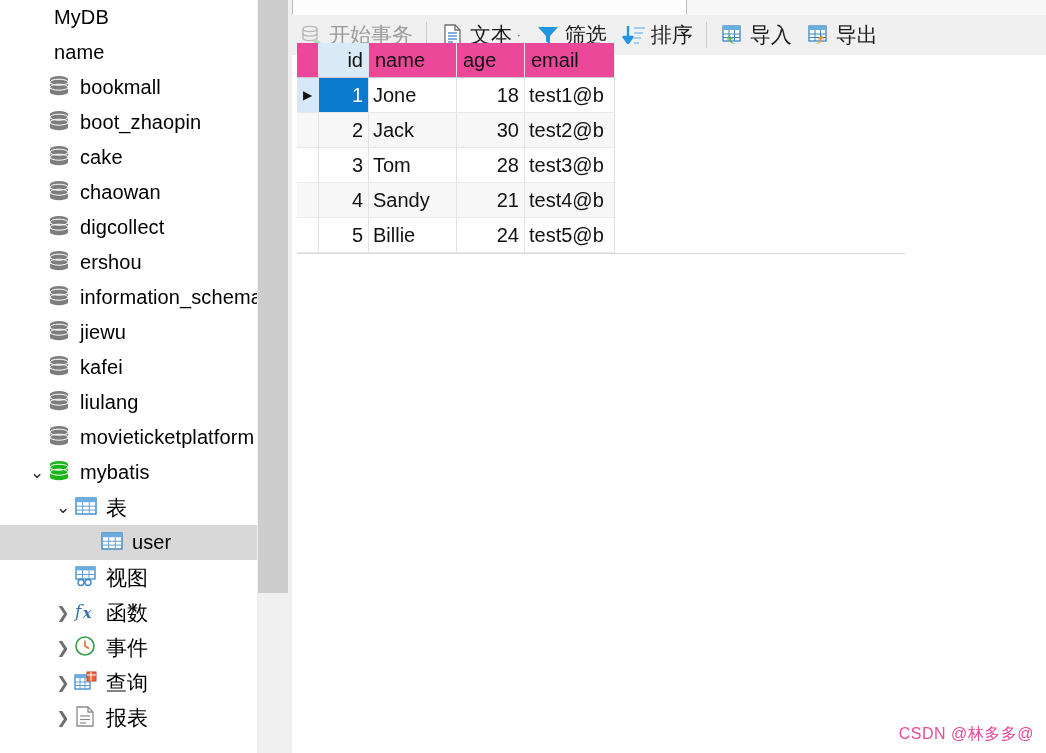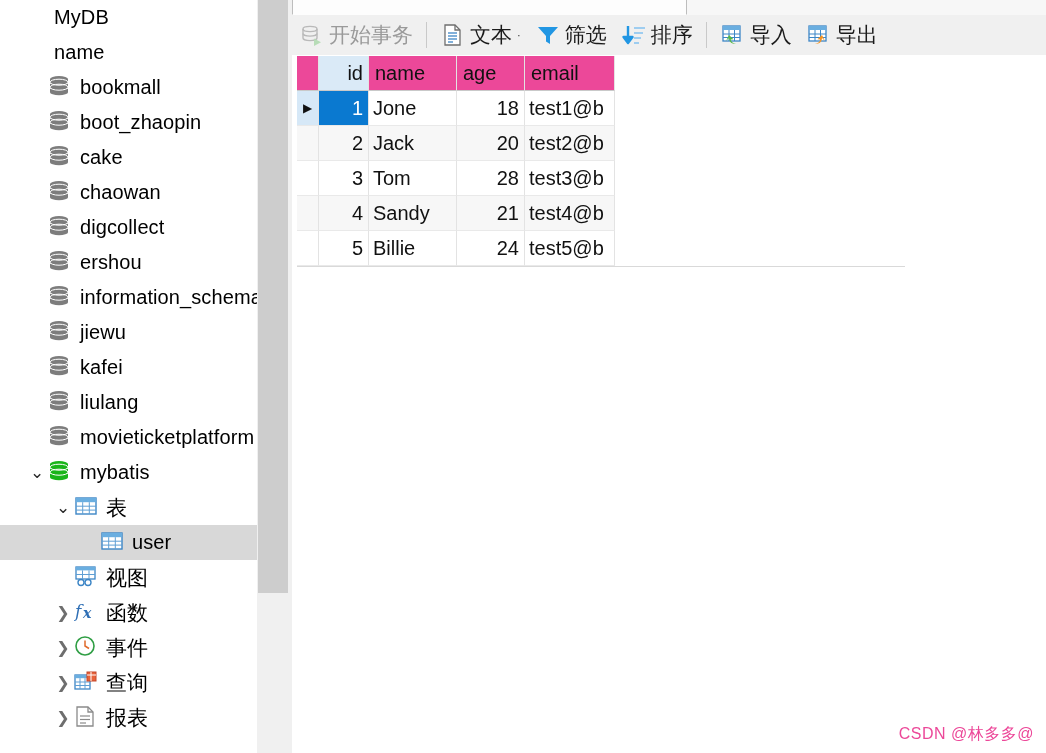--- a/index.html
+++ b/index.html
@@ -81,21 +81,21 @@
     display:flex;align-items:center;height:40px;padding:0 7px;
     font-size:21px;color:#1b1b1b;white-space:nowrap;cursor:default;
   }
   .tb-btn.disabled{color:#9a9a9a;}
   .tb-btn .tb-ico{width:26px;min-width:26px;height:26px;margin-right:4px;display:inline-block;}
   .tb-caret{font-size:11px;margin-left:5px;color:#333;}
   .tb-sep{width:1px;height:26px;background:#c9c9c9;margin:0 6px;}
 
   
   #grid{
-    position:absolute;left:5px;top:56px;width:608px;
+    position:absolute;left:5px;top:43px;width:608px;
     font-size:20px;color:#111;
   }
   .grid-row{display:flex;height:35px;}
   #grid-head .gcell{
     background:#ec4899;border-bottom:1px solid #c9c9c9;border-right:1px solid #e3e3e3;
     display:flex;align-items:center;
   }
   #grid-head .gcell.keycol{background:#daeaf7;}
   .gcell{
     display:flex;align-items:center;box-sizing:border-box;
@@ -607,21 +607,21 @@
             </div>
             <div class="gcell c-id cell-sel">1</div>
             <div class="gcell c-name">Jone</div>
             <div class="gcell c-age">18</div>
             <div class="gcell c-email">test1@b</div>
           </div>
           <div class="grid-row alt">
             <div class="gcell c-ind"></div>
             <div class="gcell c-id">2</div>
             <div class="gcell c-name">Jack</div>
-            <div class="gcell c-age">20</div>
+            <div class="gcell c-age">30</div>
             <div class="gcell c-email">test2@b</div>
           </div>
           <div class="grid-row">
             <div class="gcell c-ind"></div>
             <div class="gcell c-id">3</div>
             <div class="gcell c-name">Tom</div>
             <div class="gcell c-age">28</div>
             <div class="gcell c-email">test3@b</div>
           </div>
           <div class="grid-row alt">

